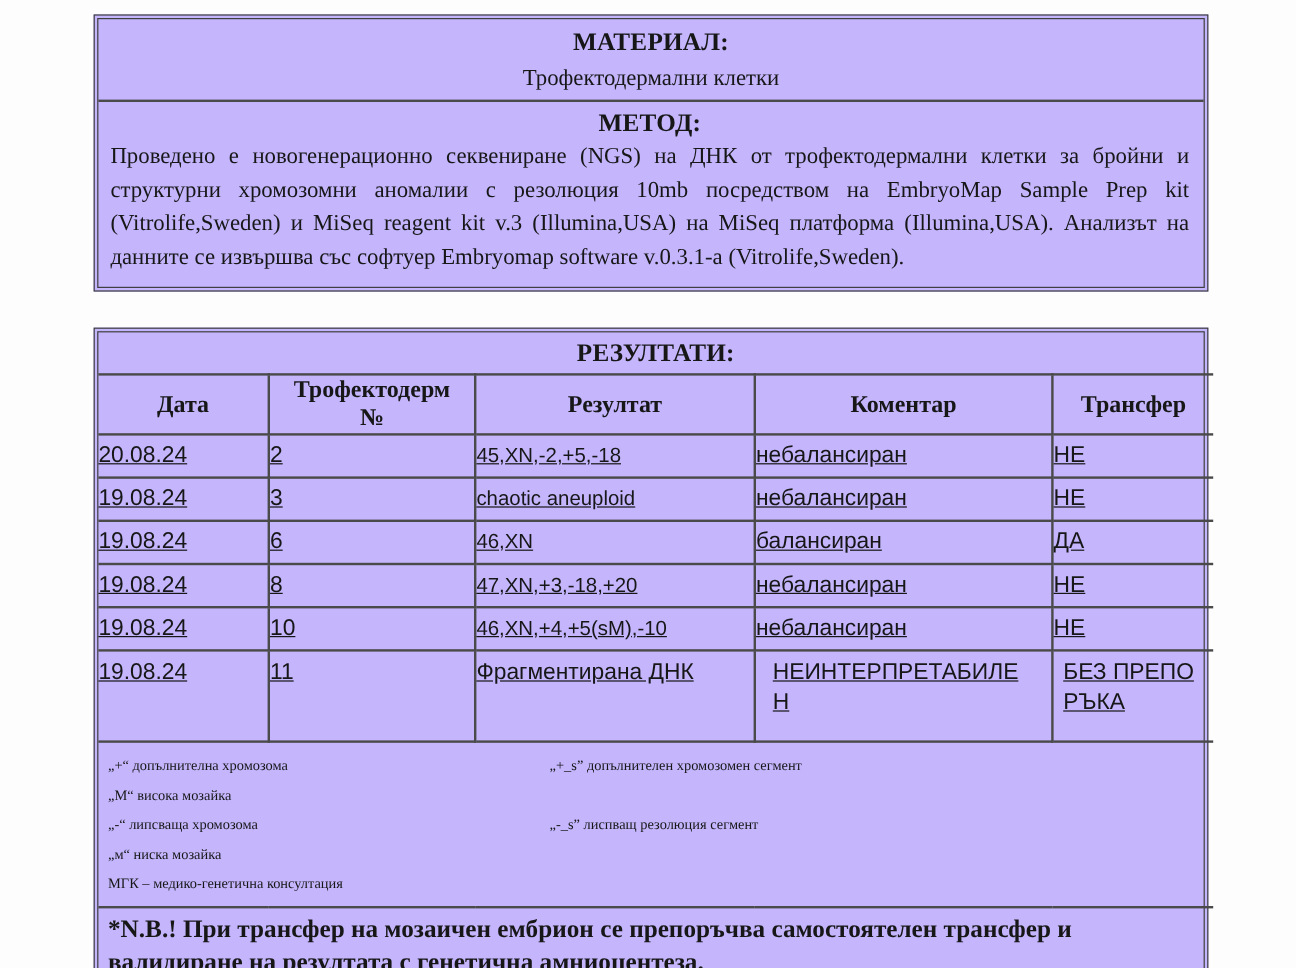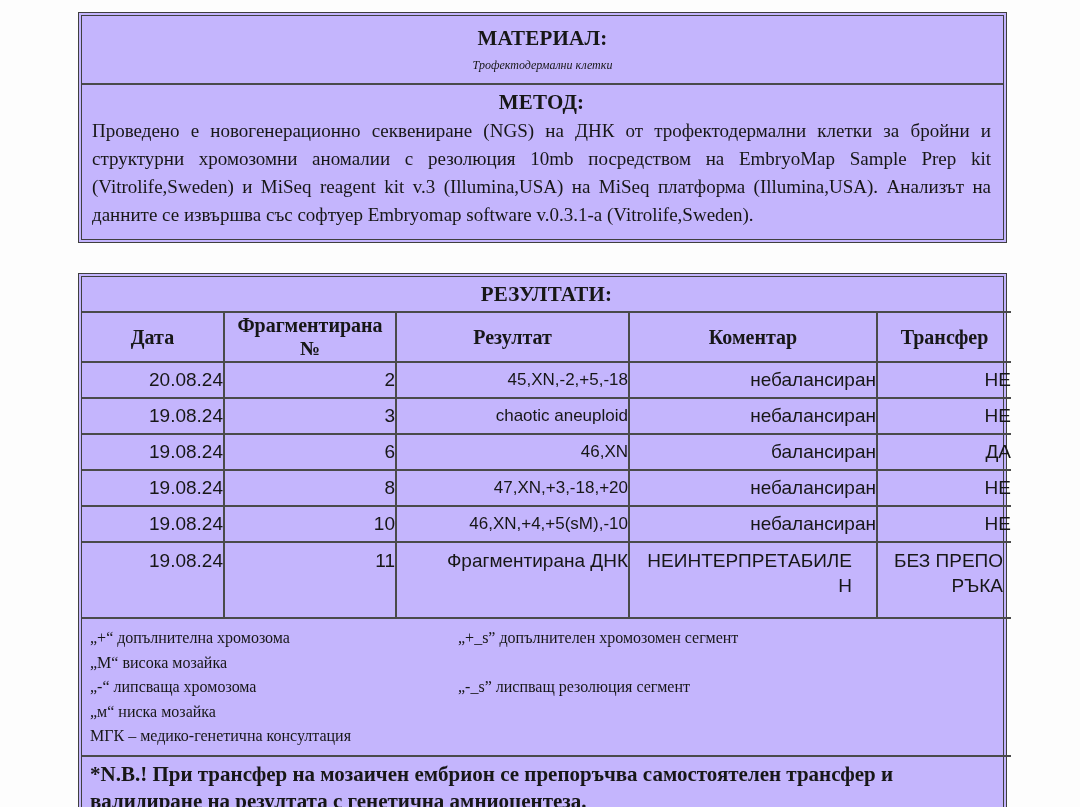--- a/index.html
+++ b/index.html
@@ -11,39 +11,39 @@
   .tbl-wrap + .tbl-wrap { margin-top: 30px; }
   table { border-collapse: collapse; width: 100%; table-layout: fixed; }
   td, th { border-right: 2px solid #4a4a4a; border-bottom: 2px solid #4a4a4a; }
   td:last-child, th:last-child { border-right: none; }
   tr:last-child td { border-bottom: none; }
 
   .sec-title { font-weight: bold; font-size: 21px; text-align: center; letter-spacing: .2px; }
 
   
   .mat-cell { height: 68px; text-align: center; vertical-align: middle; padding: 4px 10px; }
-  .mat-value { font-size: 12px; margin-top: 7px; font-style: italic; }
+  .mat-value { font-size: 19px; margin-top: 7px; }
   .method-cell { padding: 5px 12px 10px 10px; vertical-align: top; }
   .method-text { font-size: 19px; line-height: 28px; text-align: justify; margin-top: 2px; }
 
   
   .title-row td { height: 35px; vertical-align: middle; text-align: center; }
   .head-row th { height: 50px; font-size: 20px; font-weight: bold; text-align: center;
     vertical-align: middle; line-height: 23px; padding: 0 8px; }
-  .data-row td { height: 36px; text-align: right; vertical-align: middle;
-    font-family: "Liberation Sans", sans-serif; font-size: 19px; }
+  .data-row td { height: 36px; text-align: left; vertical-align: middle;
+    font-family: "Liberation Sans", sans-serif; font-size: 19px; text-decoration: underline; }
   .data-row td:nth-child(3) { font-size: 17px; }
   .data-row.tall-row { height: 76px; }
   .data-row.tall-row td { vertical-align: top; padding-top: 5px; word-break: break-all; line-height: 25px; }
   .data-row.tall-row td:nth-child(3) { font-size: 19px; }
   .data-row.tall-row td:nth-child(4) { padding-left: 14px; padding-right: 24px; }
   .data-row.tall-row td:nth-child(5) { padding-left: 8px; padding-right: 8px; margin-top: 16px; }
 
   
-  .legend-cell { padding: 7px 8px 6px 8px; font-size: 16px; margin-top: 32px; }
+  .legend-cell { padding: 7px 8px 6px 8px; font-size: 12px; margin-top: 32px; }
   .legend-line { display: flex; line-height: 24.5px; }
   .legend-left { width: 368px; flex: none; }
   .legend-right { flex: 1; }
 
   
   .note-cell { padding: 4px 8px 8px 8px; }
   .note-text { font-weight: bold; font-size: 21px; line-height: 27.5px; max-width: 880px; }
 </style>
 </head>
 <body>
@@ -77,21 +77,21 @@
           <col style="width:233px">
         <col style="width:248px">
           <col style="width:134px">
       </colgroup>
       <tbody>
           <tr class="title-row">
         <td colspan="5" class="sec-title">РЕЗУЛТАТИ:</td>
       </tr>
       <tr class="head-row">
         <th>Дата</th>
-        <th>Фрагментирана №</th>
+        <th>Трофектодерм №</th>
         <th>Резултат</th>
         <th>Коментар</th>
         <th>Трансфер</th>
       </tr>
       <tr class="data-row">
         <td>20.08.24</td>
         <td>2</td>
         <td>45,XN,-2,+5,-18</td>
         <td>небалансиран</td>
         <td>НЕ</td>

